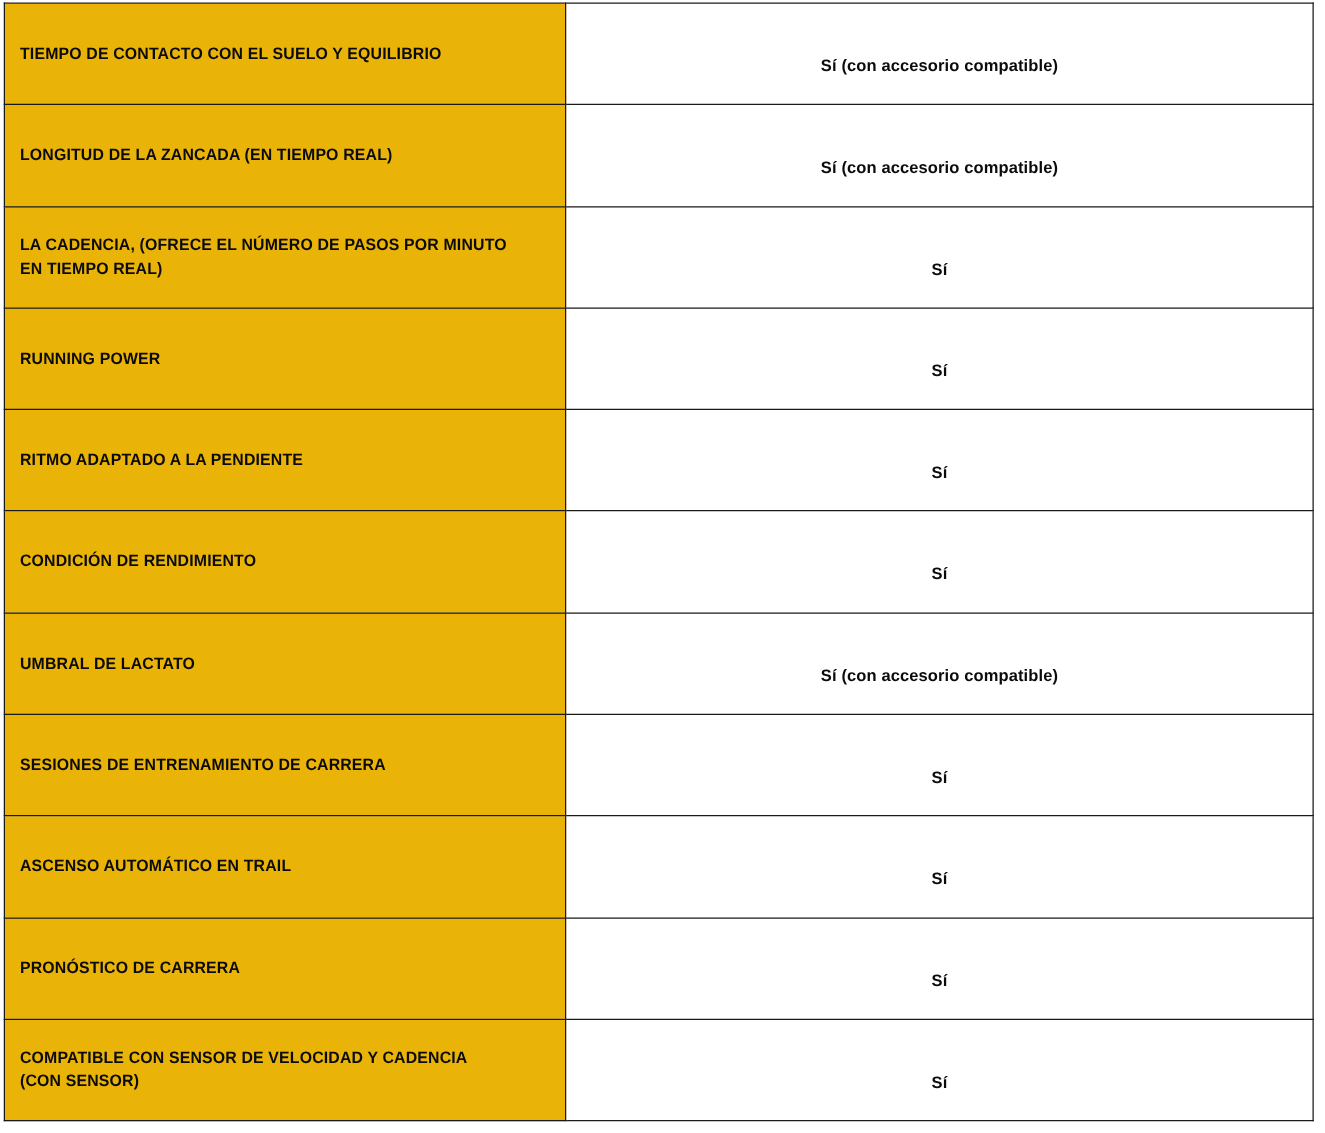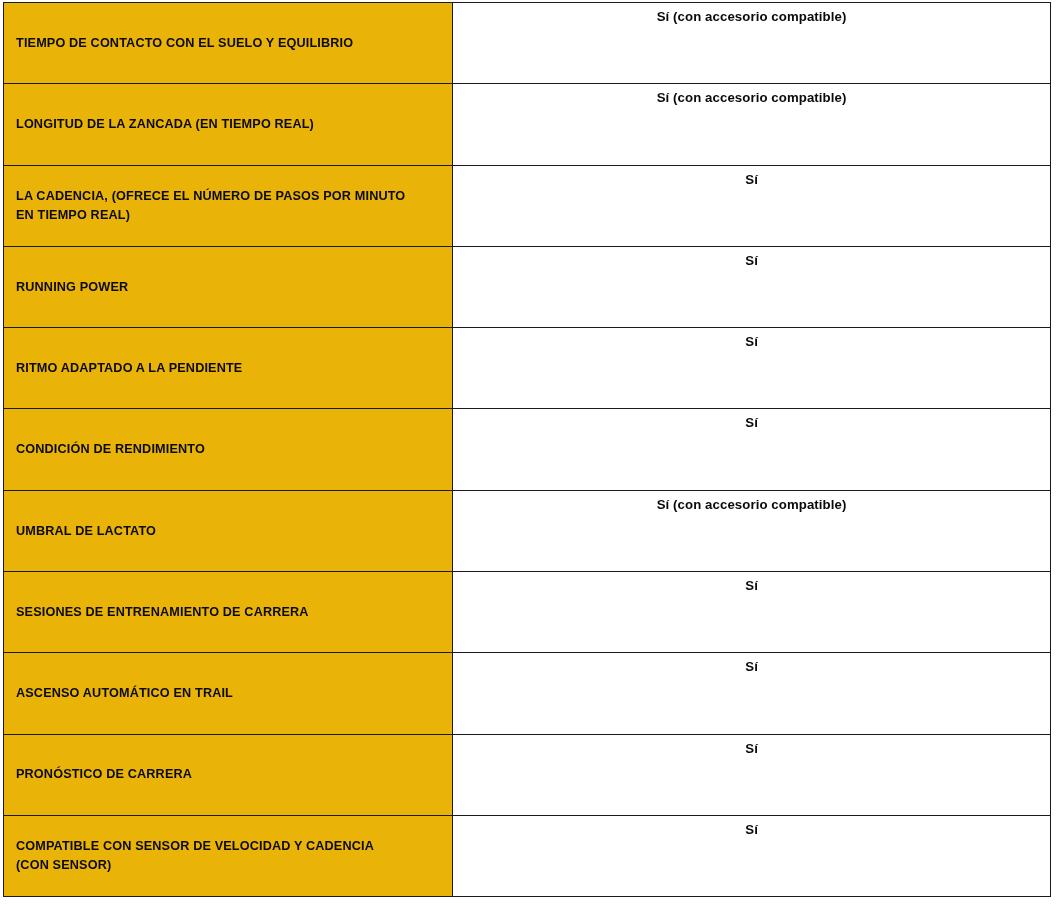--- a/index.html
+++ b/index.html
@@ -74,20 +74,21 @@
   }
 
   .value-text {
     display: block;
     font-size: 13.2px;
     font-weight: bold;
     color: #0b0b0b;
     line-height: 1.35;
     letter-spacing: 0.1px;
     text-align: center;
+    margin-top: 36px;
   }
 </style>
 </head>
 <body>
 
 <div class="sheet">
 
   <table class="feature-table">
     <tbody>
 

